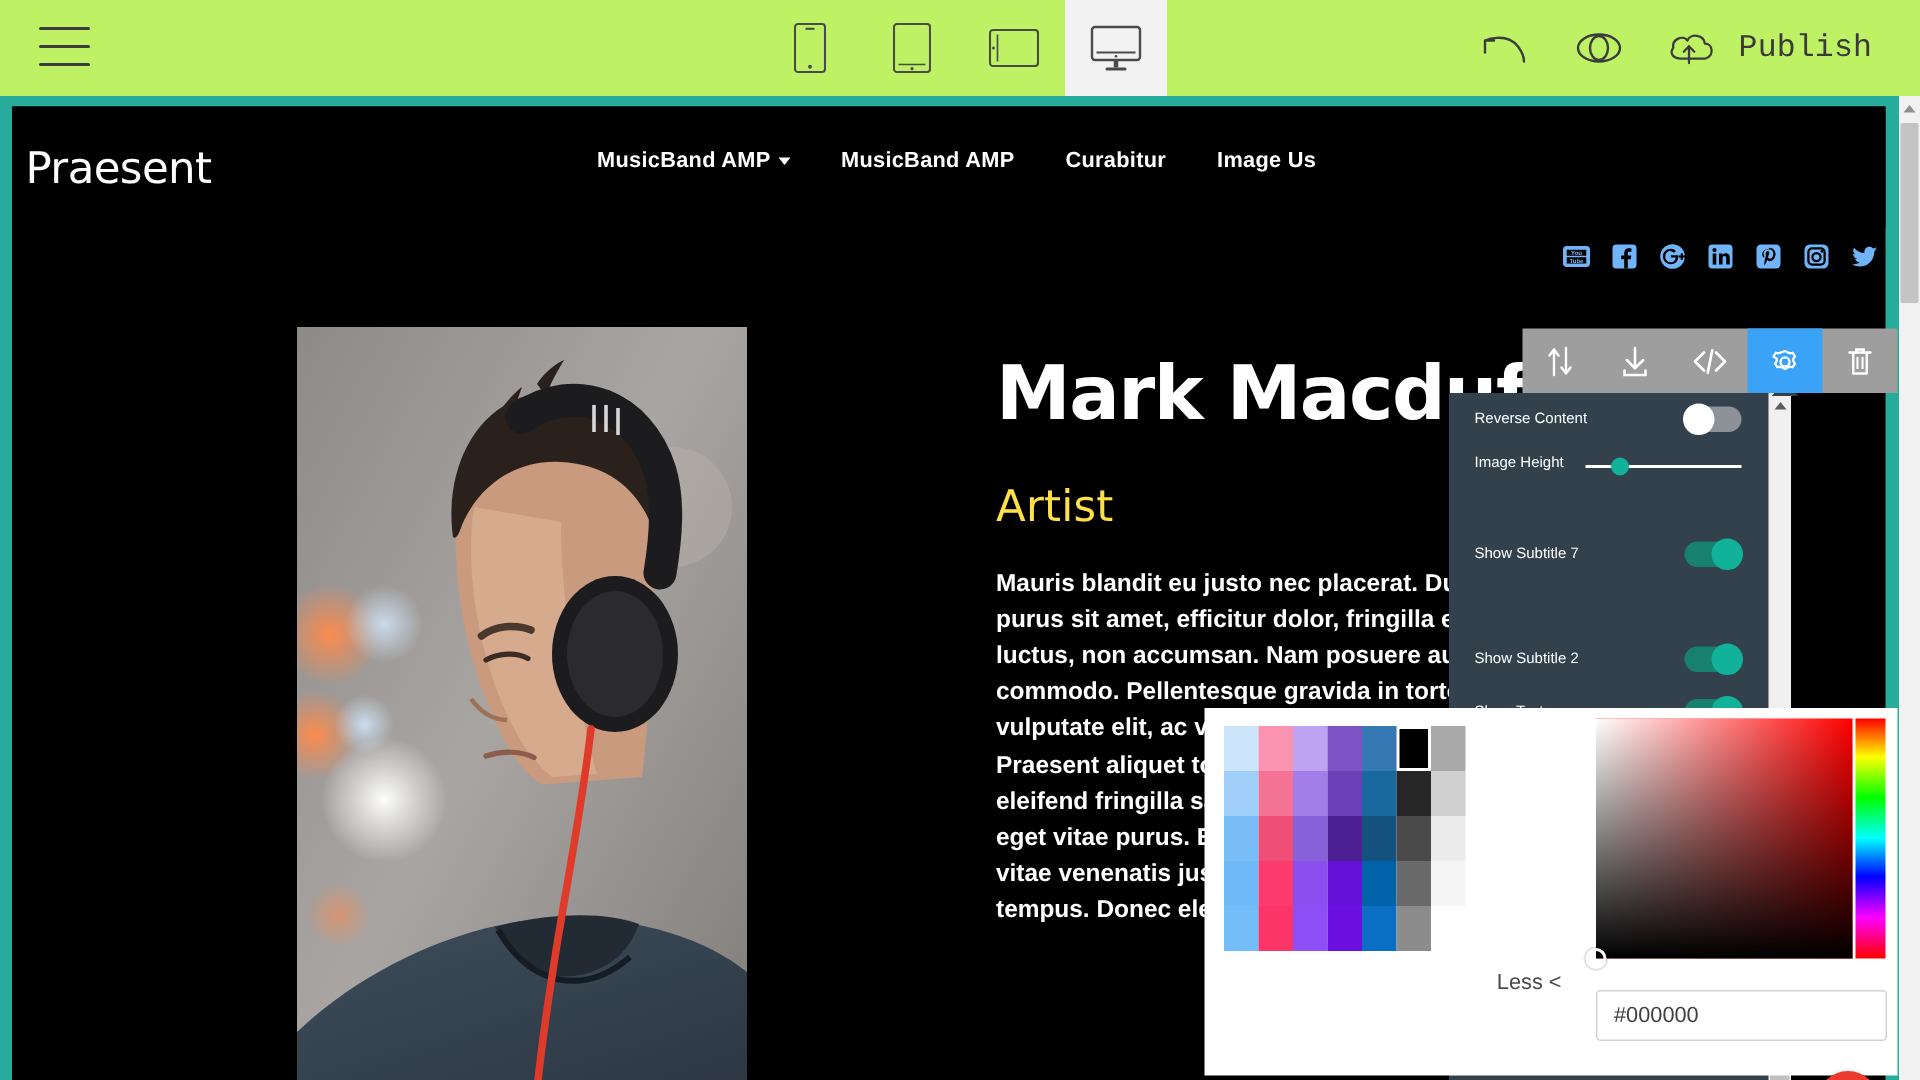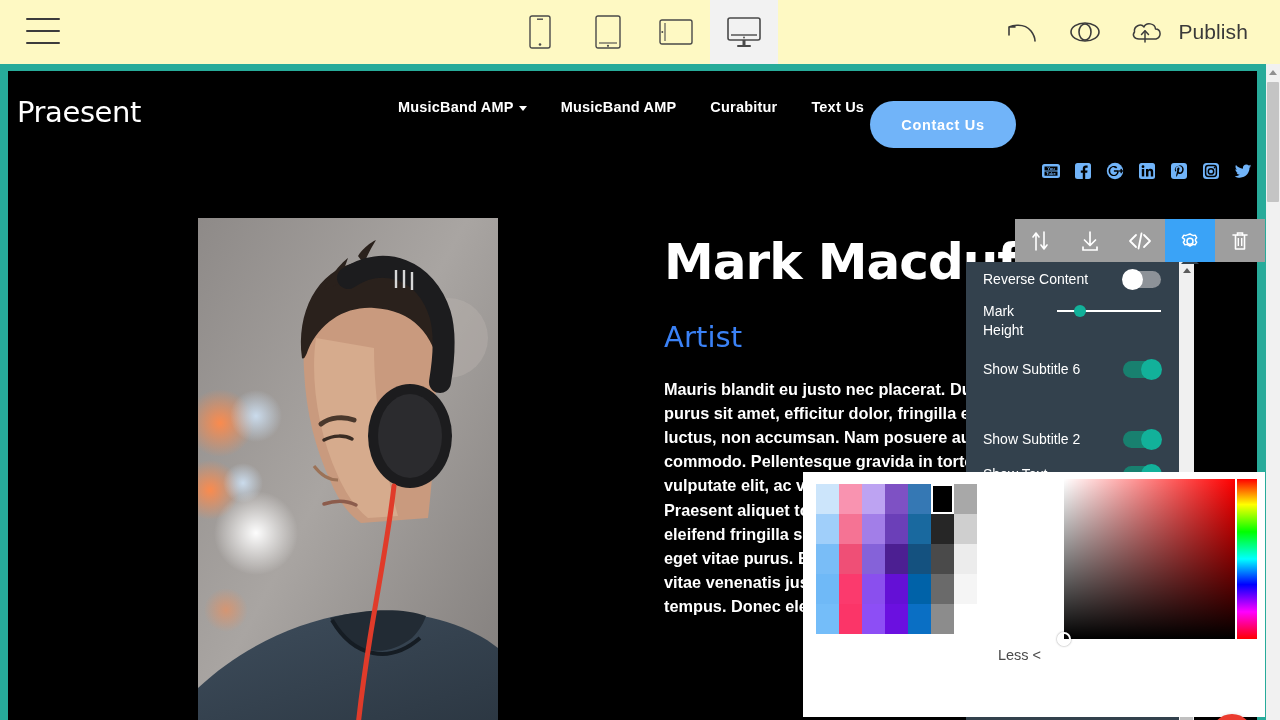--- a/index.html
+++ b/index.html
@@ -7,23 +7,24 @@
     width: 1280px; height: 720px;
     overflow: hidden;
     font-family: "Liberation Sans", sans-serif;
     background: #ffffff;
   }
 
   
   #app-bar {
     position: absolute; top: 0; left: 0;
     width: 1280px; height: 64px;
-    background: #fef9c3;
+    background: #bef264;
     display: flex; align-items: center;
     z-index: 60;
+    font-family: Liberation Mono, monospace;
   }
   #hamburger {
     position: absolute; left: 26px; top: 18px;
     width: 34px; height: 26px;
     display: flex; flex-direction: column; justify-content: space-between;
     cursor: pointer;
   }
   #hamburger span { display: block; height: 2px; background: #3c3c3c; border-radius: 1px; }
 
   #device-group {
@@ -136,21 +137,21 @@
   }
   #hero-title {
     font-family: "DejaVu Sans", sans-serif;
     font-size: 50px; line-height: 1.12; color: #ffffff;
     font-weight: 700; letter-spacing: -1px;
     white-space: nowrap;
   }
   #hero-subtitle {
     margin-top: 30px;
     font-family: "DejaVu Sans", sans-serif;
-    font-size: 29px; color: #3b82f6; font-weight: 400;
+    font-size: 29px; color: #fde047; font-weight: 400;
     letter-spacing: .1px;
   }
   #hero-body {
     margin-top: 23px;
     font-size: 16.3px; line-height: 1.48; color: #ffffff;
     font-weight: bold; width: 420px;
   }
 
   
   #block-toolbar {
@@ -176,21 +177,21 @@
     width: 0; height: 0;
     border-left: 9px solid transparent; border-right: 9px solid transparent;
     border-bottom: 9px solid #33414d; z-index: 29;
   }
   .set-row {
     position: relative;
     display: flex; align-items: center; justify-content: space-between;
     padding: 0 18px 0 17px;
     min-height: 35px;
   }
-  .set-label { color: #ffffff; font-size: 14px; line-height: 1.38; }
+  .set-label { color: #ffffff; font-size: 10px; line-height: 1.38; }
   .set-label.two { width: 80px; }
   .toggle {
     width: 38px; height: 17px; border-radius: 9px;
     position: relative; cursor: pointer; flex: none;
   }
   .toggle .knob {
     position: absolute; top: -2px; width: 21px; height: 21px;
     border-radius: 50%;
   }
   .toggle.off { background: #8d9298; }
@@ -362,24 +363,23 @@
 
   <div id="site-header">
     <div id="logo">Praesent</div>
 
     <div id="nav-links">
       <div class="nav-item">
         <span>MusicBand AMP</span><i class="caret"></i>
       </div>
       <div class="nav-item">MusicBand AMP</div>
       <div class="nav-item">Curabitur</div>
-      <div class="nav-item">Text Us</div>
-    </div>
-
-    <div id="contact-btn">Contact Us</div>
+      <div class="nav-item">Image Us</div>
+    </div>
+
 
     <div id="social">
       <div class="soc">
         <svg width="22" height="22" viewBox="0 0 22 22">
           <rect x="2" y="4" width="18" height="14" rx="2.5" fill="#71b4f9"></rect>
           <rect x="4.5" y="6.5" width="13" height="4" fill="#000"></rect>
           <text x="11" y="10" font-size="4.2" fill="#71b4f9" text-anchor="middle" font-family="Liberation Sans, sans-serif" font-weight="bold">You</text>
           <rect x="4.5" y="11.5" width="13" height="4.2" fill="#000"></rect>
           <text x="11" y="15" font-size="4" fill="#71b4f9" text-anchor="middle" font-family="Liberation Sans, sans-serif" font-weight="bold">Tube</text>
         </svg>
@@ -550,29 +550,29 @@
   <div id="settings-panel">
 
     <div class="set-row" style="position:absolute;top:0;left:0;width:213px;height:28px;">
       <div class="set-label">Reverse Content</div>
       <div class="toggle off">
           <span class="knob"></span>
         </div>
     </div>
 
     <div class="set-row" style="position:absolute;top:35px;left:0;width:213px;height:50px;align-items:flex-start;padding-top:5px;">
-      <div class="set-label two">Mark Height</div>
+      <div class="set-label two">Image Height</div>
       <div class="slider-wrap">
         <div class="slider-track"></div>
         <div class="slider-knob"></div>
       </div>
     </div>
 
     <div class="set-row" style="position:absolute;top:90px;left:0;width:213px;height:30px;">
-      <div class="set-label">Show Subtitle 6</div>
+      <div class="set-label">Show Subtitle 7</div>
       <div class="toggle on">
           <span class="knob"></span>
         </div>
     </div>
 
 
     <div class="set-row" style="position:absolute;top:160px;left:0;width:213px;height:30px;">
       <div class="set-label">Show Subtitle 2</div>
       <div class="toggle on">
           <span class="knob"></span>
@@ -647,20 +647,21 @@
     </div>
 
     <div id="picker-side">
       <div id="sv-square">
         <div id="sv-base"></div>
         <div id="sv-white"></div>
         <div id="sv-black"></div>
         <div id="sv-marker"></div>
       </div>
       <div id="hue-strip"></div>
+      <input id="hex-input" type="text" value="#000000" style="">
     </div>
   </div>
 
   <div id="fab">
     
     
   </div>
 
   <div id="page-scrollbar">
     <div id="page-scroll-up">

